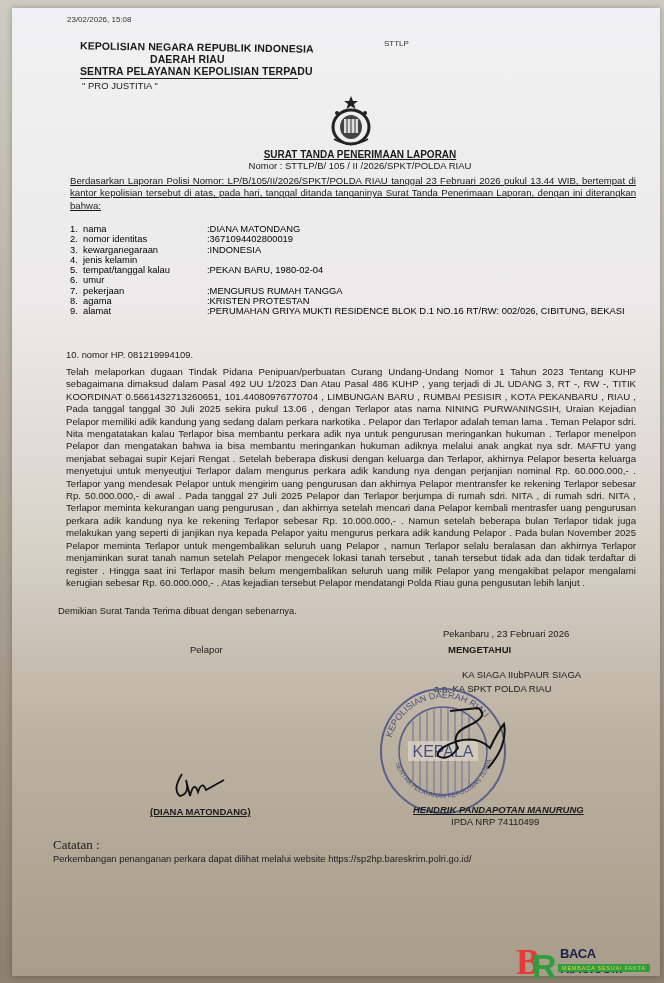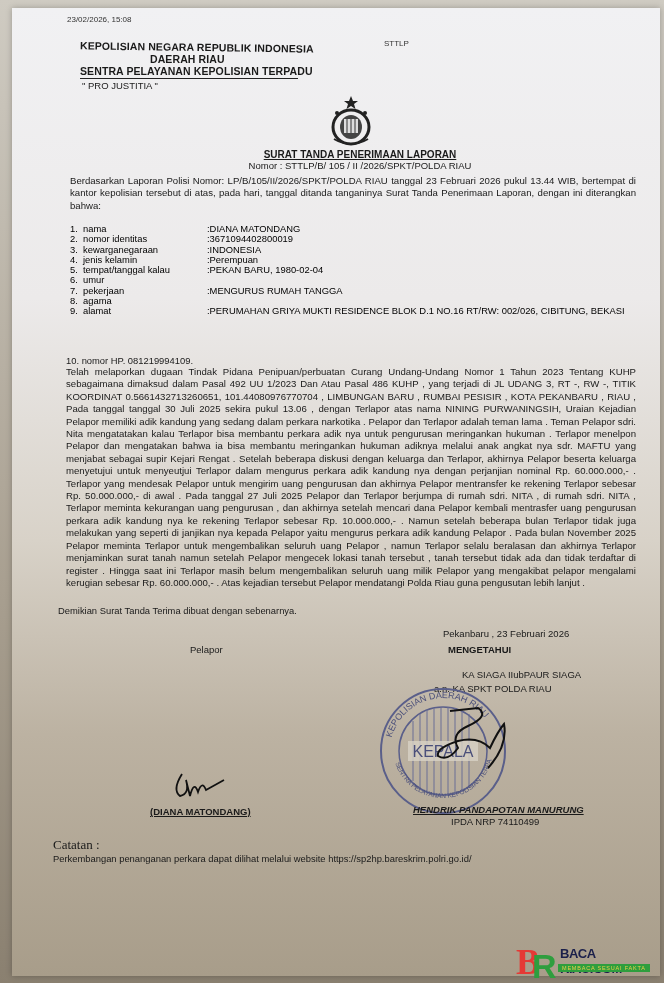--- a/index.html
+++ b/index.html
@@ -53,68 +53,68 @@
   <line x1="29" y1="24" x2="29" y2="38" stroke="#333" stroke-width="1"></line>
   <line x1="33" y1="24" x2="33" y2="38" stroke="#333" stroke-width="1"></line>
   <path d="M12,44 Q29,54 46,44" fill="none" stroke="#222" stroke-width="2"></path>
   <circle cx="15" cy="18" r="2" fill="#222"></circle>
     <circle cx="43" cy="18" r="2" fill="#222"></circle>
 </svg>
 
 <div class="abs title" style="left:0;width:720px;text-align:center;top:149px;">SURAT TANDA PENERIMAAN LAPORAN</div>
 <div class="abs nomor" style="left:0;width:720px;text-align:center;top:160px;">Nomor : STTLP/B/ 105 / II /2026/SPKT/POLDA RIAU</div>
 
-<div class="abs para" style="left:70px;top:175px;width:566px;">Berdasarkan Laporan Polisi Nomor: LP/B/105/II/2026/SPKT/POLDA RIAU tanggal 23 Februari 2026 pukul 13.44 WIB, bertempat di kantor kepolisian tersebut di atas, pada hari, tanggal ditanda tanganinya Surat Tanda Penerimaan Laporan, dengan ini diterangkan bahwa:</div>
+<div class="abs para" style="left:70px;top:175px;width:566px;text-decoration:underline;">Berdasarkan Laporan Polisi Nomor: LP/B/105/II/2026/SPKT/POLDA RIAU tanggal 23 Februari 2026 pukul 13.44 WIB, bertempat di kantor kepolisian tersebut di atas, pada hari, tanggal ditanda tanganinya Surat Tanda Penerimaan Laporan, dengan ini diterangkan bahwa:</div>
 
 <div class="fields">
   <div class="frow">
       <span class="fnum">1.</span>
       <span class="flabel">nama</span>
       <span class="fval">:DIANA MATONDANG</span>
     </div>
   <div class="frow">
       <span class="fnum">2.</span>
       <span class="flabel">nomor identitas</span>
       <span class="fval">:3671094402800019</span>
     </div>
   <div class="frow">
       <span class="fnum">3.</span>
       <span class="flabel">kewarganegaraan</span>
       <span class="fval">:INDONESIA</span>
     </div>
   <div class="frow">
       <span class="fnum">4.</span>
       <span class="flabel">jenis kelamin</span>
-      <span class="fval">:Perempuan</span>
     </div>
   <div class="frow">
       <span class="fnum">5.</span>
       <span class="flabel">tempat/tanggal kalau</span>
       <span class="fval">:PEKAN BARU, 1980-02-04</span>
     </div>
   <div class="frow">
       <span class="fnum">6.</span>
       <span class="flabel">umur</span>
     </div>
   <div class="frow">
       <span class="fnum">7.</span>
       <span class="flabel">pekerjaan</span>
       <span class="fval">:MENGURUS RUMAH TANGGA</span>
     </div>
   <div class="frow">
       <span class="fnum">8.</span>
       <span class="flabel">agama</span>
+      <span class="fval">:KRISTEN PROTESTAN</span>
     </div>
   <div class="frow">
       <span class="fnum">9.</span>
       <span class="flabel">alamat</span>
       <span class="fval" style="width:430px;">:PERUMAHAN GRIYA MUKTI RESIDENCE BLOK D.1 NO.16 RT/RW: 002/026, CIBITUNG, BEKASI</span>
     </div>
 </div>
-<div class="abs" style="left:66px;top:349px;font-size:9.4px;margin-top:6px;">10. nomor HP. 081219994109.</div>
+<div class="abs" style="left:66px;top:349px;font-size:9.4px;">10. nomor HP. 081219994109.</div>
 
 <div class="abs para" style="left:66px;top:366px;width:570px;">Telah melaporkan dugaan Tindak Pidana Penipuan/perbuatan Curang Undang-Undang Nomor 1 Tahun 2023 Tentang KUHP sebagaimana dimaksud dalam Pasal 492 UU 1/2023 Dan Atau Pasal 486 KUHP , yang terjadi di JL UDANG 3, RT -, RW -, TITIK KOORDINAT 0.5661432713260651, 101.44080976770704 , LIMBUNGAN BARU , RUMBAI PESISIR , KOTA PEKANBARU , RIAU , Pada tanggal tanggal 30 Juli 2025 sekira pukul 13.06 , dengan Terlapor atas nama NINING PURWANINGSIH, Uraian Kejadian Pelapor memiliki adik kandung yang sedang dalam perkara narkotika . Pelapor dan Terlapor adalah teman lama . Teman Pelapor sdri. Nita mengatatakan kalau Terlapor bisa membantu perkara adik nya untuk pengurusan meringankan hukuman . Terlapor menelpon Pelapor dan mengatakan bahwa ia bisa membantu meringankan hukuman adiknya melalui anak angkat nya sdr. MAFTU yang menjabat sebagai supir Kejari Rengat . Setelah beberapa diskusi dengan keluarga dan Terlapor, akhirnya Pelapor beserta keluarga menyetujui untuk menyeutjui Terlapor dalam mengurus perkara adik kandung nya dengan perjanjian nominal Rp. 60.000.000,- . Terlapor yang mendesak Pelapor untuk mengirim uang pengurusan dan akhirnya Pelapor mentransfer ke rekening Terlapor sebesar Rp. 50.000.000,- di awal . Pada tanggal 27 Juli 2025 Pelapor dan Terlapor berjumpa di rumah sdri. NITA , di rumah sdri. NITA , Terlapor meminta kekurangan uang pengurusan , dan akhirnya setelah mencari dana Pelapor kembali mentrasfer uang pengurusan perkara adik kandung nya ke rekening Terlapor sebesar Rp. 10.000.000,- . Namun setelah beberapa bulan Terlapor tidak juga melakukan yang seperti di janjikan nya kepada Pelapor yaitu mengurus perkara adik kandung Pelapor . Pada bulan November 2025 Pelapor meminta Terlapor untuk mengembalikan seluruh uang Pelapor , namun Terlapor selalu beralasan dan akhirnya Terlapor menjaminkan surat tanah namun setelah Pelapor mengecek lokasi tanah tersebut , tanah tersebut tidak ada dan tidak terdaftar di register . Hingga saat ini Terlapor masih belum mengembalikan seluruh uang milik Pelapor yang mengakibat pelapor mengalami kerugian sebesar Rp. 60.000.000,- . Atas kejadian tersebut Pelapor mendatangi Polda Riau guna pengusutan lebih lanjut .</div>
 
 <div class="abs" style="left:58px;top:605px;font-size:9.4px;">Demikian Surat Tanda Terima dibuat dengan sebenarnya.</div>
 
 <div class="abs sig-text" style="left:430px;top:628px;margin-left:13px;">Pekanbaru , 23 Februari 2026</div>
 <div class="abs sig-text" style="left:190px;top:644px;">Pelapor</div>
 <div class="abs sig-text" style="left:448px;top:644px;font-weight:bold;">MENGETAHUI</div>
 <div class="abs sig-text" style="left:434px;top:683px;">a.n. KA SPKT POLDA RIAU</div>
 <div class="abs sig-text" style="left:430px;top:669px;padding-left:32px;">KA SIAGA IIubPAUR SIAGA</div>

